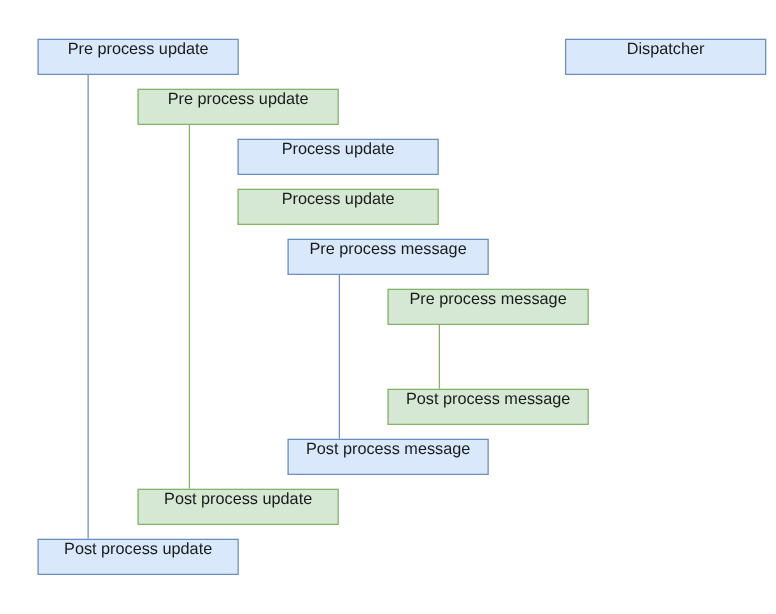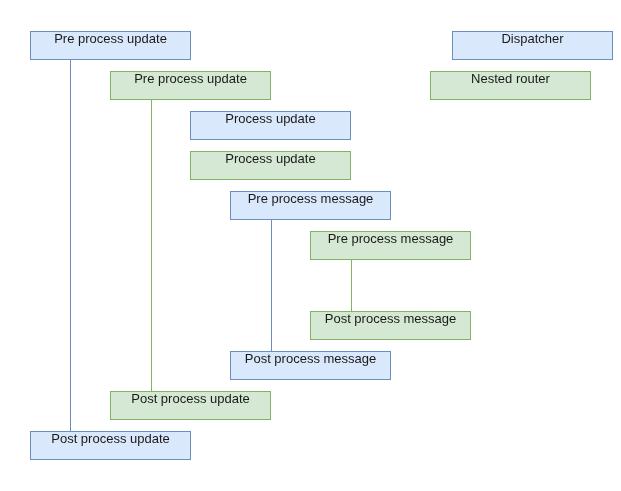--- a/index.html
+++ b/index.html
@@ -61,23 +61,20 @@
 <div id="canvas">
 
   <div class="edge v blue" style="left:70px;  top:59px;  height:372px;"></div>
   <div class="edge v green" style="left:151px; top:99px;  height:292px;"></div>
   <div class="edge v blue" style="left:271px; top:219px; height:132px;"></div>
   <div class="edge v green" style="left:351px; top:259px; height:52px;"></div>
 
   <div class="node dispatcher" style="left:430px; top:31px; width:161px; height:29px;margin-left:22px;">
     <span>Dispatcher</span>
   </div>
-  <div class="node router" style="left:430px; top:71px; width:161px; height:29px;">
-    <span>Nested router</span>
-  </div>
 
   <div class="node dispatcher" style="left:30px; top:31px; width:161px; height:29px;">
     <span>Pre process update</span>
   </div>
 
   <div class="node router" style="left:110px; top:71px; width:161px; height:29px;">
     <span>Pre process update</span>
   </div>
 
   <div class="node dispatcher" style="left:190px; top:111px; width:161px; height:29px;">

